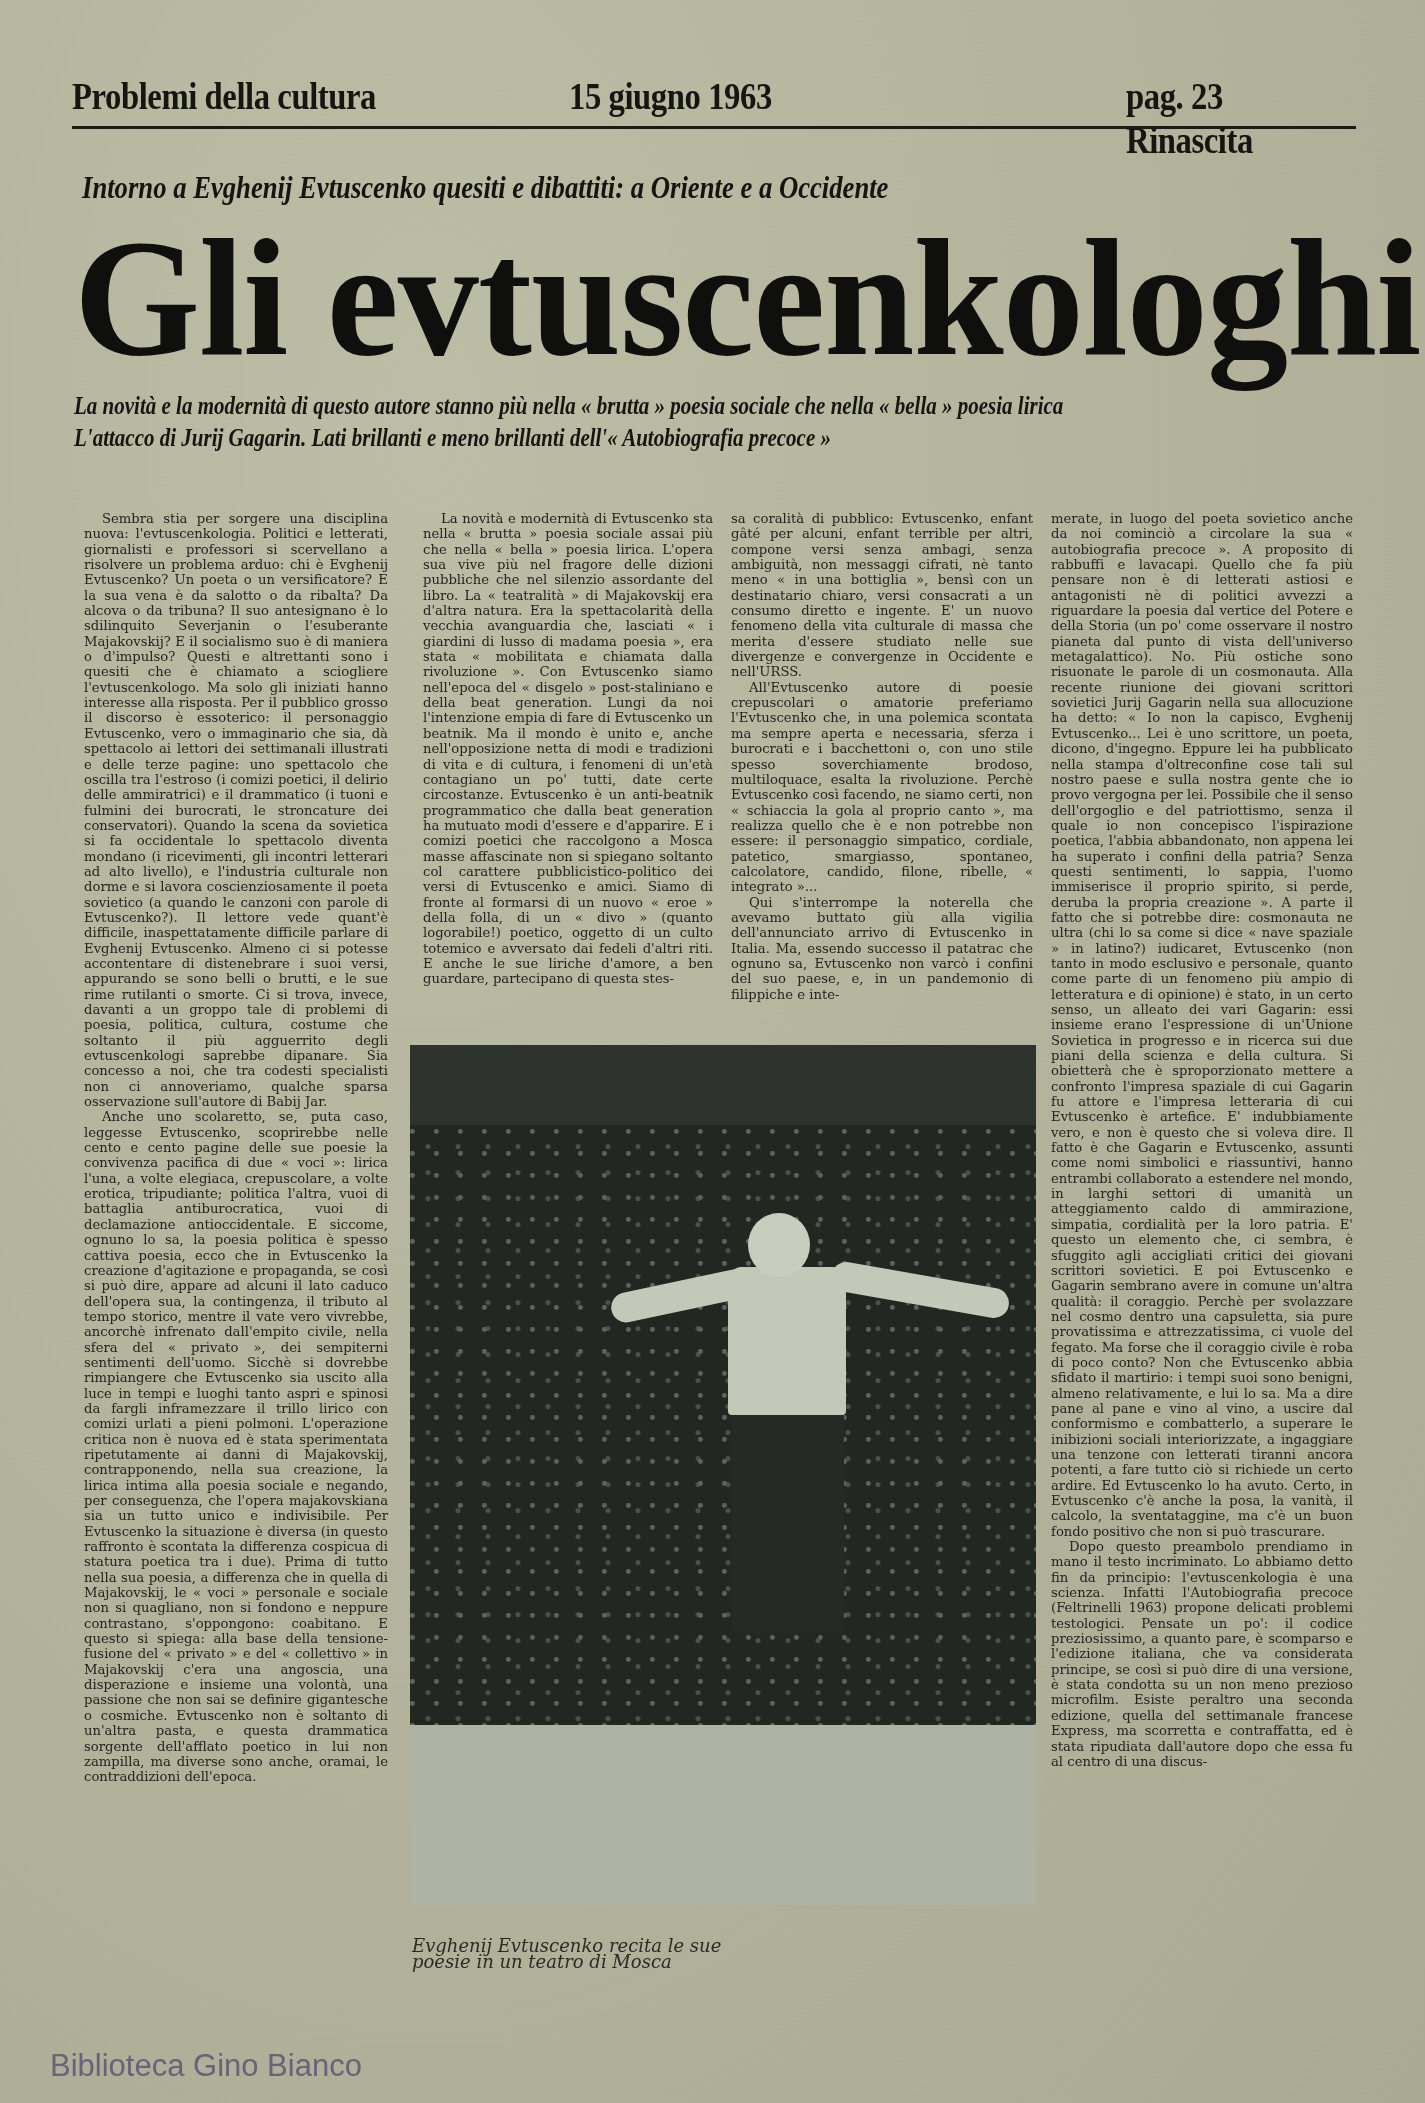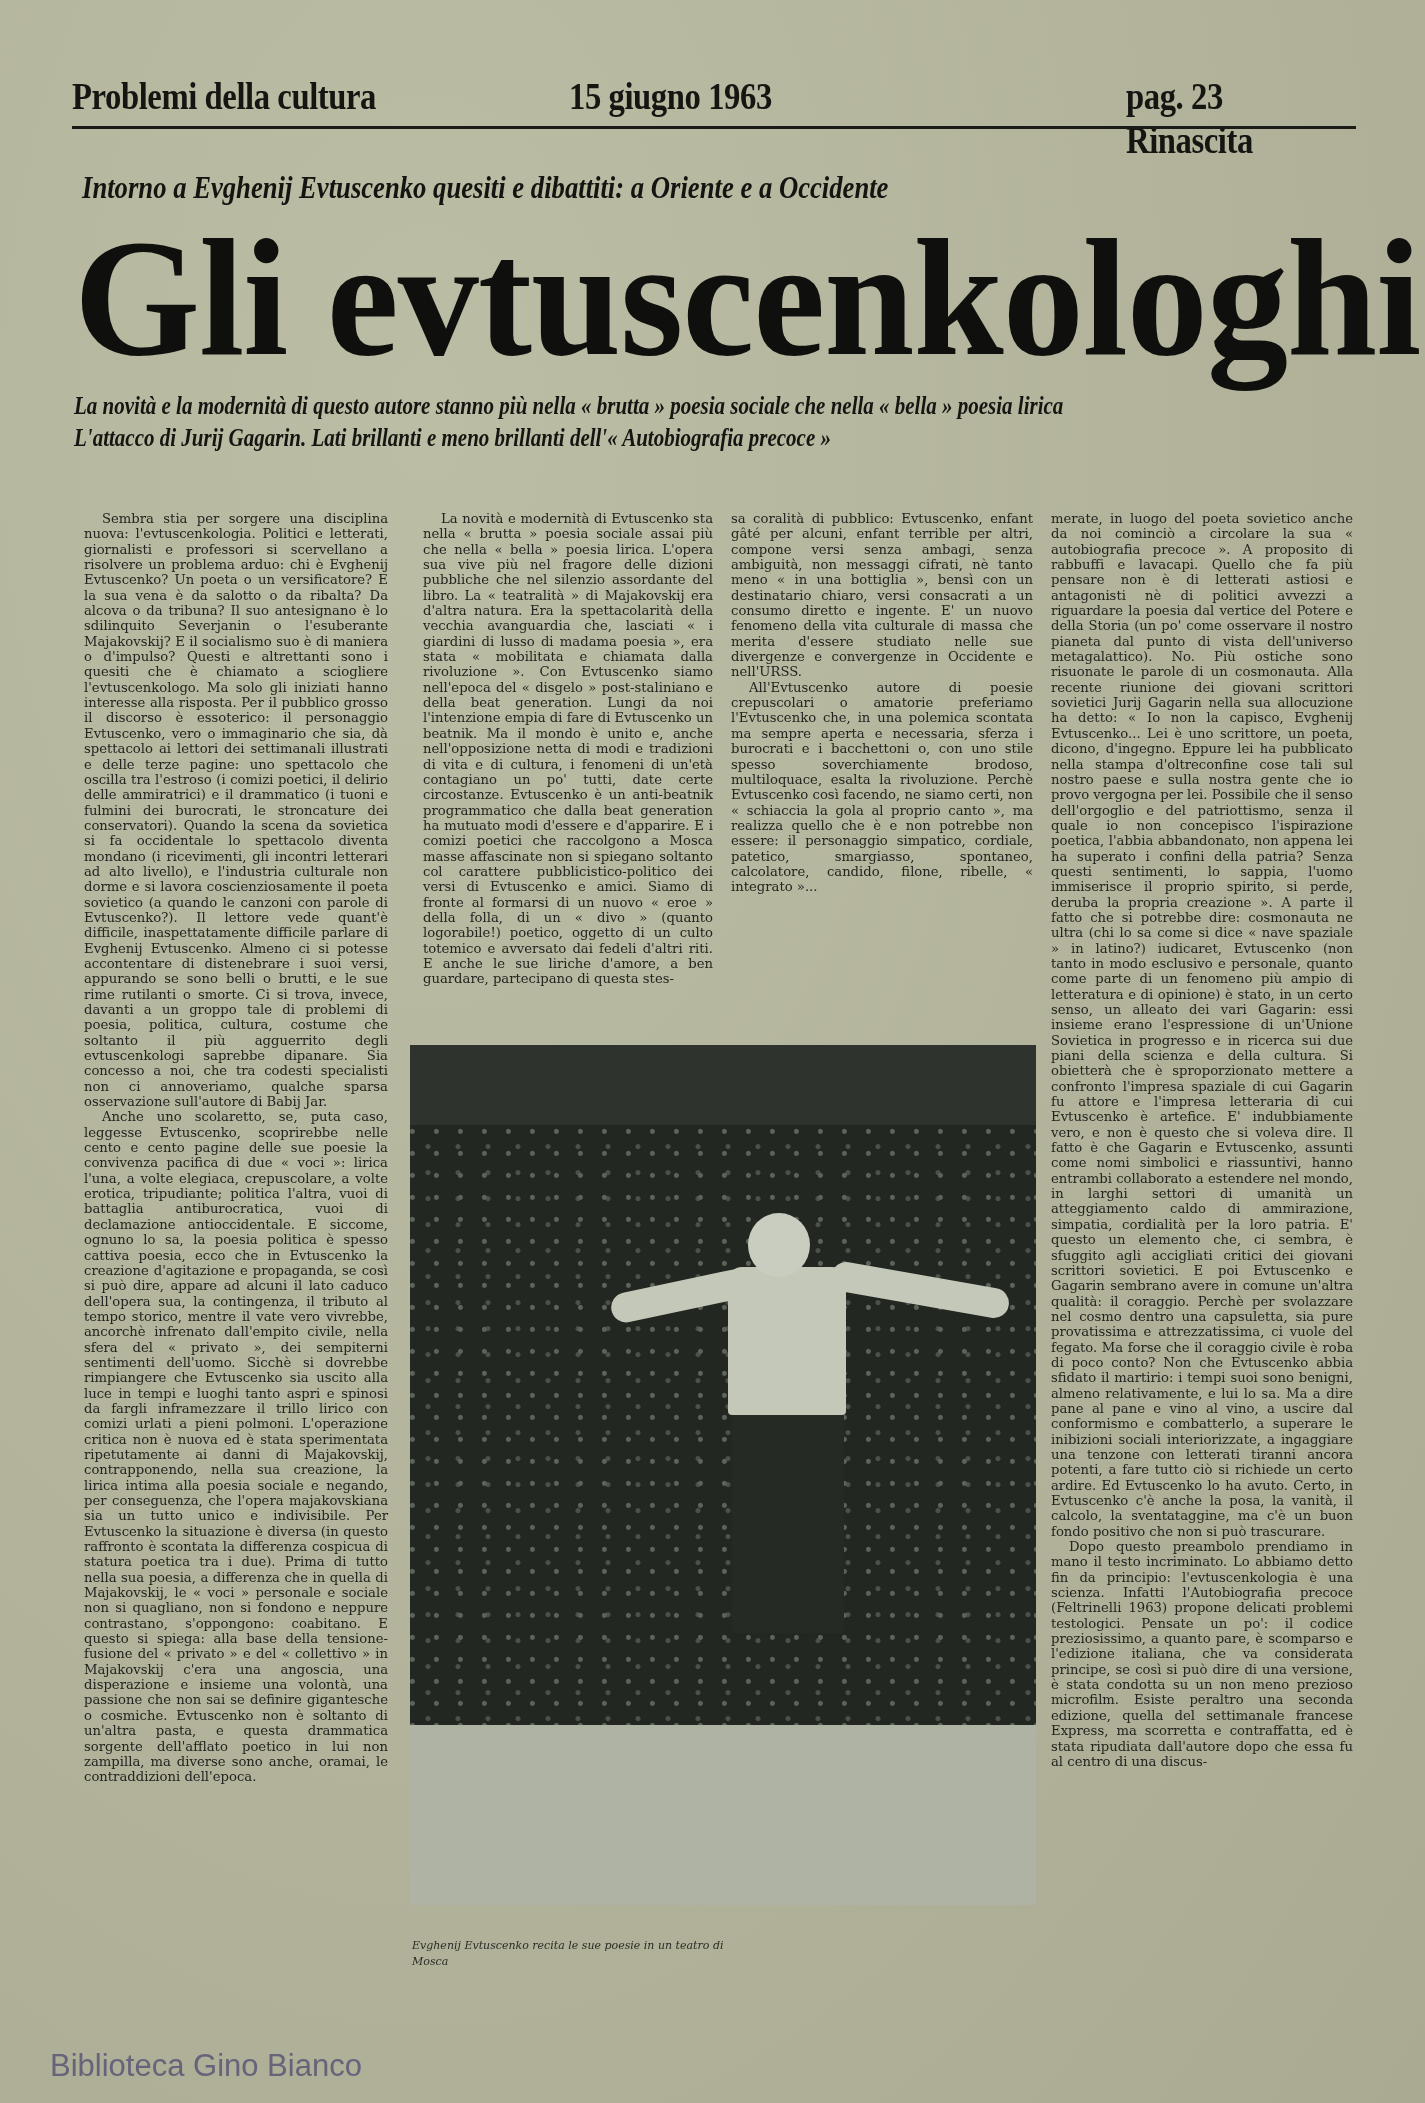--- a/index.html
+++ b/index.html
@@ -48,21 +48,21 @@
       #222721; }
   .photo .backwall { position:absolute; left:0; top:0; width:626px; height:80px; background:#2e332d; }
   .photo .stage { position:absolute; left:0; top:680px; width:626px; height:180px; background:#aeb3a4; }
   .figure-head { position:absolute; left:338px; top:168px; width:62px; height:64px; border-radius:50%; background:#c9cdbf; }
   .figure-body { position:absolute; left:318px; top:222px; width:118px; height:148px; background:#c4c8b9; border-radius:14px 14px 4px 4px; }
   .figure-arm-l { position:absolute; left:200px; top:236px; width:140px; height:30px; background:#c4c8b9; border-radius:15px; transform:rotate(-12deg); }
   .figure-arm-r { position:absolute; left:420px; top:230px; width:180px; height:30px; background:#c4c8b9; border-radius:15px; transform:rotate(10deg); }
   .figure-legs { position:absolute; left:322px; top:368px; width:112px; height:220px; background:#262a24; border-radius:4px; }
 
   .caption { position:absolute; left:412px; top:1938px; width:320px; font-family:"DejaVu Serif", serif; font-style:italic;
-    font-size:11px; line-height:16px; color:#2a2b26; }
+    font-size:18px; line-height:16px; color:#2a2b26; }
 
   .watermark { position:absolute; left:50px; top:2048px; font-family:"Liberation Sans", sans-serif; font-size:31px; color:#66637a;text-align:right; }
 </style>
 </head>
 <body>
 
 <div class="page">
 
   <div class="masthead">
     <span class="mh-item mh-left">Problemi della cultura</span>
@@ -81,20 +81,21 @@
     <p>Anche uno scolaretto, se, puta caso, leggesse Evtuscenko, scoprirebbe nelle cento e cento pagine delle sue poesie la convivenza pacifica di due « voci »: lirica l'una, a volte elegiaca, crepuscolare, a volte erotica, tripudiante; politica l'altra, vuoi di battaglia antiburocratica, vuoi di declamazione antioccidentale. E siccome, ognuno lo sa, la poesia politica è spesso cattiva poesia, ecco che in Evtuscenko la creazione d'agitazione e propaganda, se così si può dire, appare ad alcuni il lato caduco dell'opera sua, la contingenza, il tributo al tempo storico, mentre il vate vero vivrebbe, ancorchè infrenato dall'empito civile, nella sfera del « privato », dei sempiterni sentimenti dell'uomo. Sicchè si dovrebbe rimpiangere che Evtuscenko sia uscito alla luce in tempi e luoghi tanto aspri e spinosi da fargli inframezzare il trillo lirico con comizi urlati a pieni polmoni. L'operazione critica non è nuova ed è stata sperimentata ripetutamente ai danni di Majakovskij, contrapponendo, nella sua creazione, la lirica intima alla poesia sociale e negando, per conseguenza, che l'opera majakovskiana sia un tutto unico e indivisibile. Per Evtuscenko la situazione è diversa (in questo raffronto è scontata la differenza cospicua di statura poetica tra i due). Prima di tutto nella sua poesia, a differenza che in quella di Majakovskij, le « voci » personale e sociale non si quagliano, non si fondono e neppure contrastano, s'oppongono: coabitano. E questo si spiega: alla base della tensione-fusione del « privato » e del « collettivo » in Majakovskij c'era una angoscia, una disperazione e insieme una volontà, una passione che non sai se definire gigantesche o cosmiche. Evtuscenko non è soltanto di un'altra pasta, e questa drammatica sorgente dell'afflato poetico in lui non zampilla, ma diverse sono anche, oramai, le contraddizioni dell'epoca.</p>
   </div>
 
   <div class="col c2">
     <p>La novità e modernità di Evtuscenko sta nella « brutta » poesia sociale assai più che nella « bella » poesia lirica. L'opera sua vive più nel fragore delle dizioni pubbliche che nel silenzio assordante del libro. La « teatralità » di Majakovskij era d'altra natura. Era la spettacolarità della vecchia avanguardia che, lasciati « i giardini di lusso di madama poesia », era stata « mobilitata e chiamata dalla rivoluzione ». Con Evtuscenko siamo nell'epoca del « disgelo » post-staliniano e della beat generation. Lungi da noi l'intenzione empia di fare di Evtuscenko un beatnik. Ma il mondo è unito e, anche nell'opposizione netta di modi e tradizioni di vita e di cultura, i fenomeni di un'età contagiano un po' tutti, date certe circostanze. Evtuscenko è un anti-beatnik programmatico che dalla beat generation ha mutuato modi d'essere e d'apparire. E i comizi poetici che raccolgono a Mosca masse affascinate non si spiegano soltanto col carattere pubblicistico-politico dei versi di Evtuscenko e amici. Siamo di fronte al formarsi di un nuovo « eroe » della folla, di un « divo » (quanto logorabile!) poetico, oggetto di un culto totemico e avversato dai fedeli d'altri riti. E anche le sue liriche d'amore, a ben guardare, partecipano di questa stes-</p>
   </div>
 
   <div class="col c3">
     <p class="noindent">sa coralità di pubblico: Evtuscenko, enfant gâté per alcuni, enfant terrible per altri, compone versi senza ambagi, senza ambiguità, non messaggi cifrati, nè tanto meno « in una bottiglia », bensì con un destinatario chiaro, versi consacrati a un consumo diretto e ingente. E' un nuovo fenomeno della vita culturale di massa che merita d'essere studiato nelle sue divergenze e convergenze in Occidente e nell'URSS.</p>
     <p>All'Evtuscenko autore di poesie crepuscolari o amatorie preferiamo l'Evtuscenko che, in una polemica scontata ma sempre aperta e necessaria, sferza i burocrati e i bacchettoni o, con uno stile spesso soverchiamente brodoso, multiloquace, esalta la rivoluzione. Perchè Evtuscenko così facendo, ne siamo certi, non « schiaccia la gola al proprio canto », ma realizza quello che è e non potrebbe non essere: il personaggio simpatico, cordiale, patetico, smargiasso, spontaneo, calcolatore, candido, filone, ribelle, « integrato »...</p>
+    <p>Qui s'interrompe la noterella che avevamo buttato giù alla vigilia dell'annunciato arrivo di Evtuscenko in Italia. Ma, essendo successo il patatrac che ognuno sa, Evtuscenko non varcò i confini del suo paese, e, in un pandemonio di filippiche e inte-</p>
   </div>
 
   <div class="col c4">
     <p class="noindent">merate, in luogo del poeta sovietico anche da noi cominciò a circolare la sua « autobiografia precoce ». A proposito di rabbuffi e lavacapi. Quello che fa più pensare non è di letterati astiosi e antagonisti nè di politici avvezzi a riguardare la poesia dal vertice del Potere e della Storia (un po' come osservare il nostro pianeta dal punto di vista dell'universo metagalattico). No. Più ostiche sono risuonate le parole di un cosmonauta. Alla recente riunione dei giovani scrittori sovietici Jurij Gagarin nella sua allocuzione ha detto: « Io non la capisco, Evghenij Evtuscenko... Lei è uno scrittore, un poeta, dicono, d'ingegno. Eppure lei ha pubblicato nella stampa d'oltreconfine cose tali sul nostro paese e sulla nostra gente che io provo vergogna per lei. Possibile che il senso dell'orgoglio e del patriottismo, senza il quale io non concepisco l'ispirazione poetica, l'abbia abbandonato, non appena lei ha superato i confini della patria? Senza questi sentimenti, lo sappia, l'uomo immiserisce il proprio spirito, si perde, deruba la propria creazione ». A parte il fatto che si potrebbe dire: cosmonauta ne ultra (chi lo sa come si dice « nave spaziale » in latino?) iudicaret, Evtuscenko (non tanto in modo esclusivo e personale, quanto come parte di un fenomeno più ampio di letteratura e di opinione) è stato, in un certo senso, un alleato dei vari Gagarin: essi insieme erano l'espressione di un'Unione Sovietica in progresso e in ricerca sui due piani della scienza e della cultura. Si obietterà che è sproporzionato mettere a confronto l'impresa spaziale di cui Gagarin fu attore e l'impresa letteraria di cui Evtuscenko è artefice. E' indubbiamente vero, e non è questo che si voleva dire. Il fatto è che Gagarin e Evtuscenko, assunti come nomi simbolici e riassuntivi, hanno entrambi collaborato a estendere nel mondo, in larghi settori di umanità un atteggiamento caldo di ammirazione, simpatia, cordialità per la loro patria. E' questo un elemento che, ci sembra, è sfuggito agli accigliati critici dei giovani scrittori sovietici. E poi Evtuscenko e Gagarin sembrano avere in comune un'altra qualità: il coraggio. Perchè per svolazzare nel cosmo dentro una capsuletta, sia pure provatissima e attrezzatissima, ci vuole del fegato. Ma forse che il coraggio civile è roba di poco conto? Non che Evtuscenko abbia sfidato il martirio: i tempi suoi sono benigni, almeno relativamente, e lui lo sa. Ma a dire pane al pane e vino al vino, a uscire dal conformismo e combatterlo, a superare le inibizioni sociali interiorizzate, a ingaggiare una tenzone con letterati tiranni ancora potenti, a fare tutto ciò si richiede un certo ardire. Ed Evtuscenko lo ha avuto. Certo, in Evtuscenko c'è anche la posa, la vanità, il calcolo, la sventataggine, ma c'è un buon fondo positivo che non si può trascurare.</p>
     <p>Dopo questo preambolo prendiamo in mano il testo incriminato. Lo abbiamo detto fin da principio: l'evtuscenkologia è una scienza. Infatti l'Autobiografia precoce (Feltrinelli 1963) propone delicati problemi testologici. Pensate un po': il codice preziosissimo, a quanto pare, è scomparso e l'edizione italiana, che va considerata principe, se così si può dire di una versione, è stata condotta su un non meno prezioso microfilm. Esiste peraltro una seconda edizione, quella del settimanale francese Express, ma scorretta e contraffatta, ed è stata ripudiata dall'autore dopo che essa fu al centro di una discus-</p>
   </div>
 
   <div class="photo" title="man with outstretched arms facing a theatre audience">
     <div class="crowd"></div>
     <div class="backwall"></div>

